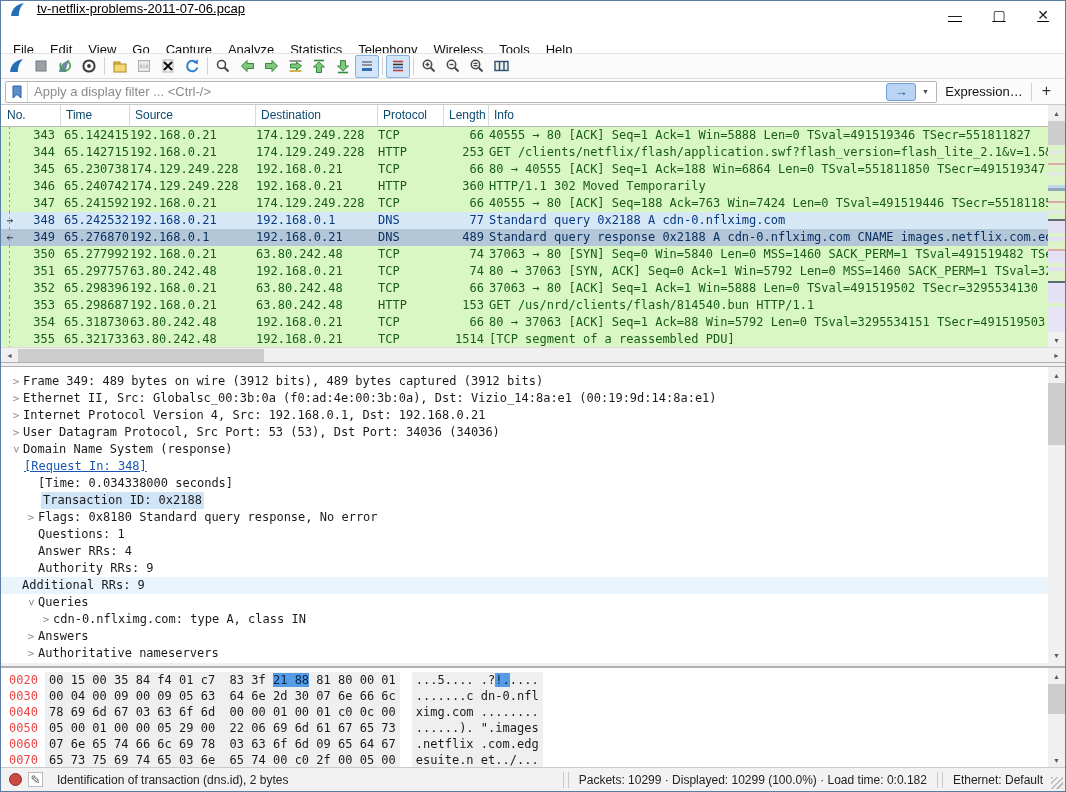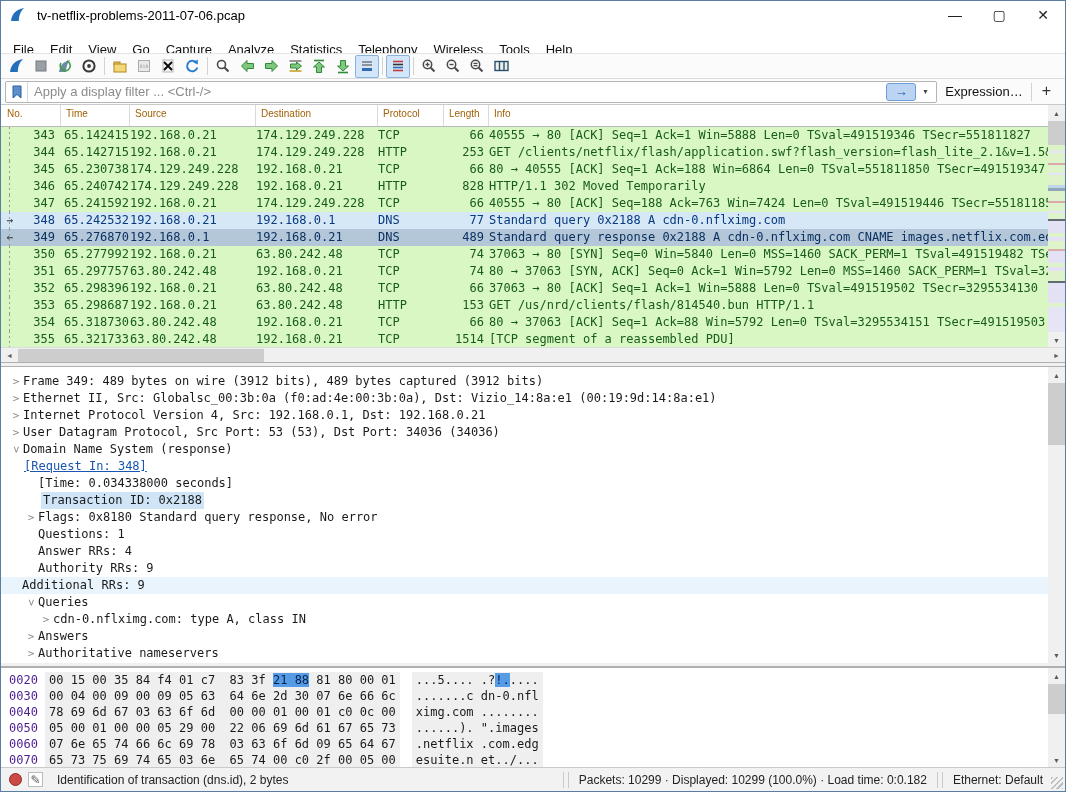--- a/index.html
+++ b/index.html
@@ -1,20 +1,20 @@
 <!DOCTYPE html>
 <html><head>
 <meta charset="utf-8">
 <style>
   * { margin:0; padding:0; box-sizing:border-box; }
   html,body { width:1066px; height:792px; background:#e8e8e8; font-family:"Liberation Sans", sans-serif; }
   .win { width:1066px; height:792px; background:#ffffff; border:1px solid #5a7da2; display:flex; flex-direction:column; overflow:hidden; }
 
   
-  .titlebar { height:28px; background:#ffffff; display:flex; align-items:center; flex:0 0 auto; }
+  .titlebar { height:28px; background:#ffffff; display:flex; flex:0 0 auto;text-decoration:underline; }
   .app-icon { width:20px; height:18px; margin-left:8px; display:flex; align-items:center; }
   .title { font-size:13px; color:#000; margin-left:8px; flex:1; }
   .winbtns { display:flex; height:100%; }
   .wbtn { width:44px; display:flex; align-items:center; justify-content:center; font-size:14px; color:#222; cursor:default; }
 
   
   .menubar { height:24px; background:#ffffff; display:flex; align-items:center; padding-left:4px; flex:0 0 auto; }
   .mitem { font-size:13px; color:#111; padding:3px 8px;margin-top:16px; }
 
   
@@ -30,21 +30,21 @@
   .finput { flex:1; border:none; outline:none; font-size:13px; color:#222; padding:0 6px; font-family:"Liberation Sans", sans-serif; background:transparent; }
   .finput::placeholder { color:#8b8b8b; }
   .fapply { width:30px; height:18px; background:#bad4f2; border:1px solid #6f9fd8; border-radius:3px; margin-right:2px; display:flex; align-items:center; justify-content:center; color:#1553a8; font-weight:bold; font-size:13px; }
   .fcaret { width:14px; height:18px; display:flex; align-items:center; justify-content:center; font-size:7px; color:#444; margin-right:4px; }
   .fexpr { font-size:13px; color:#111; padding:0 8px; }
   .fsep { width:1px; height:18px; background:#d2d2d2; }
   .fplus { font-size:16px; color:#333; padding:0 10px 2px 10px; }
 
   
   .plist { position:relative; height:258px; flex:0 0 auto; border-bottom:1px solid #b0b0b0; }
-  .phead { height:22px; display:flex; background:#ffffff; border-bottom:1px solid #b8b8b8; font-size:10px; color:#a16207; }
+  .phead { height:22px; display:flex; background:#ffffff; border-bottom:1px solid #b8b8b8; font-size:12px; color:#0c4a6e; }
   .hc { padding:3px 0 0 5px; border-right:1px solid #dadada; overflow:hidden; white-space:nowrap; }
   .hc0 { width:60px; padding-left:6px; } .hc1 { width:69px; } .hc2 { width:126px; } .hc3 { width:122px; }
   .hc4 { width:66px; } .hc5 { width:45px; } .hc6 { flex:1; border-right:none; }
   .prows { font-family:"DejaVu Sans Mono", monospace; font-size:12px; }
   .prow { height:17px; display:flex; white-space:nowrap; overflow:hidden; }
   .prow.green { background:#d9f7c3; color:#175c17; }
   .prow.dns { background:#d6e7f6; color:#073a80; }
   .prow.selected { background:#b3c7d9; color:#0b3060; }
   .pc { flex:0 0 auto; overflow:hidden; line-height:17px; }
   .pmargin { width:18px; position:relative; color:#333; font-size:11px; text-align:center; }
@@ -81,21 +81,21 @@
   .exp.hide { visibility:hidden; }
   .dtext.dlink { color:#1a56b0; text-decoration:underline; }
   .dtext.selfield { background:#cfe5f7; padding:0 2px; }
   .details .vscroll { height:296px; }
   .dthumb { height:62px; }
 
   
   .hexpane { position:relative; height:100px; background:#ffffff; flex:0 0 auto; overflow:hidden; border-top:1px solid #b0b0b0; }
   .hexrows { padding-top:4px; font-family:"DejaVu Sans Mono", monospace; font-size:12px; }
   .hrow { height:16px; line-height:16px; white-space:pre; display:flex; }
-  .hoff { width:40px; color:#4c1d95; padding-left:8px; flex:0 0 auto; }
+  .hoff { width:40px; color:#ef4444; padding-left:8px; flex:0 0 auto; }
   .hbytes { background:#efefef; padding:0 4px; margin-left:4px; color:#1a1a1a; }
   .hascii { background:#efefef; padding:0 4px; margin-left:12px; color:#1a1a1a; }
   .hsel { background:#559be6; color:#06244e; }
   .hexpane .vscroll { height:100px; }
   .xthumb { height:30px; }
 
   
   .statusbar { height:24px; background:#f2f2f2; border-top:1px solid #c9c9c9; display:flex; align-items:center; font-size:12px; color:#222; flex:0 0 auto; }
   .sb-dot { width:13px; height:13px; border-radius:50%; background:#cc4a43; border:1px solid #8a2a2a; margin:0 6px 0 8px; }
   .sb-note { width:15px; height:15px; font-size:12px; color:#555; display:flex; align-items:center; justify-content:center; border:1px solid #bbb; background:#fff; margin-right:14px; }
@@ -329,21 +329,21 @@
           <span class="pc c-len">66</span>
           <span class="pc c-info">80 → 40555 [ACK] Seq=1 Ack=188 Win=6864 Len=0 TSval=551811850 TSecr=491519347</span>
         </div>
         <div class="prow green">
           <span class="pc pmargin"></span>
           <span class="pc c-no">346</span>
           <span class="pc c-time">65.240742</span>
           <span class="pc c-src">174.129.249.228</span>
           <span class="pc c-dst">192.168.0.21</span>
           <span class="pc c-proto">HTTP</span>
-          <span class="pc c-len">828</span>
+          <span class="pc c-len">360</span>
           <span class="pc c-info">HTTP/1.1 302 Moved Temporarily</span>
         </div>
         <div class="prow green">
           <span class="pc pmargin"></span>
           <span class="pc c-no">347</span>
           <span class="pc c-time">65.241592</span>
           <span class="pc c-src">192.168.0.21</span>
           <span class="pc c-dst">174.129.249.228</span>
           <span class="pc c-proto">TCP</span>
           <span class="pc c-len">66</span>

